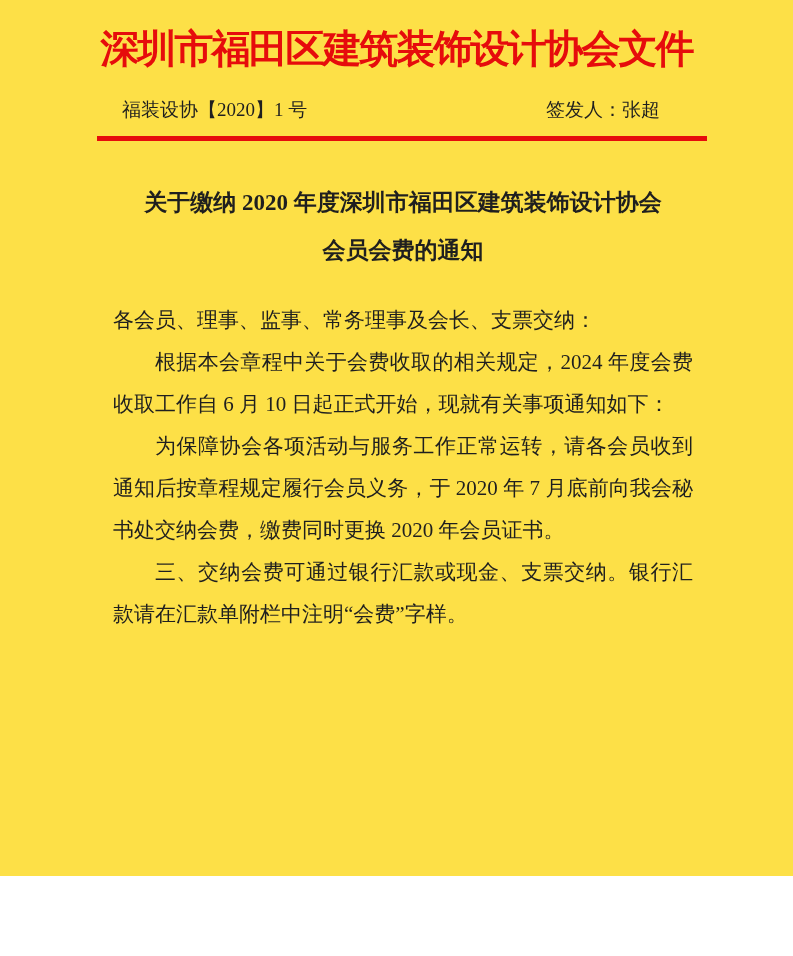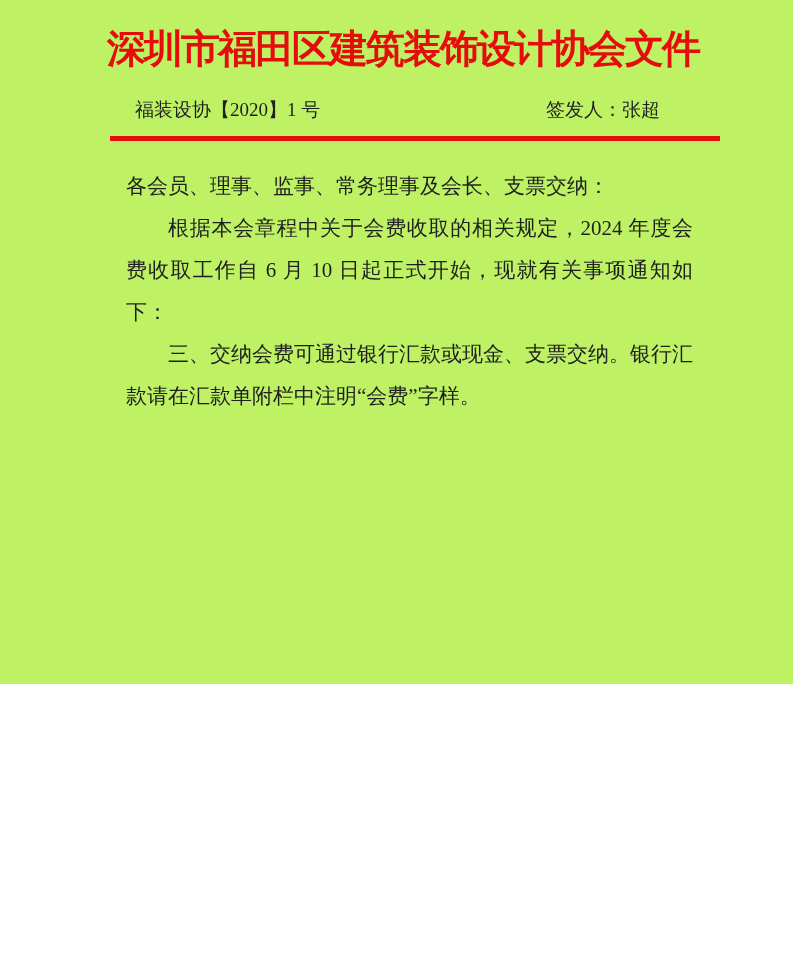--- a/index.html
+++ b/index.html
@@ -1,26 +1,25 @@
 <!DOCTYPE html>
 <html lang="zh" style="--accent: #e60c0c;"><head>
 <meta charset="utf-8">
 <style>
   :root { --accent: #e60c0c; --ink: #1f1f1f; }
   * { box-sizing: border-box; }
   html, body { margin: 0; padding: 0; background: #ffffff; }
   .page {
     position: relative;
     width: 793px;
-    height: 684px;
-    background: #bef264;
+    height: 876px;
+    background: #fde047;
     overflow: hidden;
     font-family: "Liberation Serif", "DejaVu Serif", serif;
     color: var(--ink);
-    padding-left: 13px;
   }
   .letterhead {
     margin-top: 26px;
     text-align: center;
     color: var(--accent);
     font-weight: bold;
     font-size: 39px;
     line-height: 46px;
     letter-spacing: -2px;
     white-space: nowrap;
@@ -63,20 +62,25 @@
 
   <div class="letterhead">深圳市福田区建筑装饰设计协会文件</div>
 
   <div class="doc-row">
     <span>福装设协【2020】1 号</span>
     <span>签发人：张超</span>
   </div>
 
   <div class="red-rule"></div>
 
+  <div class="notice-title">
+    <div>关于缴纳 2020 年度深圳市福田区建筑装饰设计协会</div>
+    <div>会员会费的通知</div>
+  </div>
 
   <div class="body-text">
     <p>各会员、理事、监事、常务理事及会长、支票交纳：</p>
     <p class="indent">根据本会章程中关于会费收取的相关规定，2024 年度会费收取工作自 6 月 10 日起正式开始，现就有关事项通知如下：</p>
+    <p class="indent">为保障协会各项活动与服务工作正常运转，请各会员收到通知后按章程规定履行会员义务，于 2020 年 7 月底前向我会秘书处交纳会费，缴费同时更换 2020 年会员证书。</p>
     <p class="indent">三、交纳会费可通过银行汇款或现金、支票交纳。银行汇款请在汇款单附栏中注明“会费”字样。</p>
   </div>
 
 </div>
 
 </body></html>

